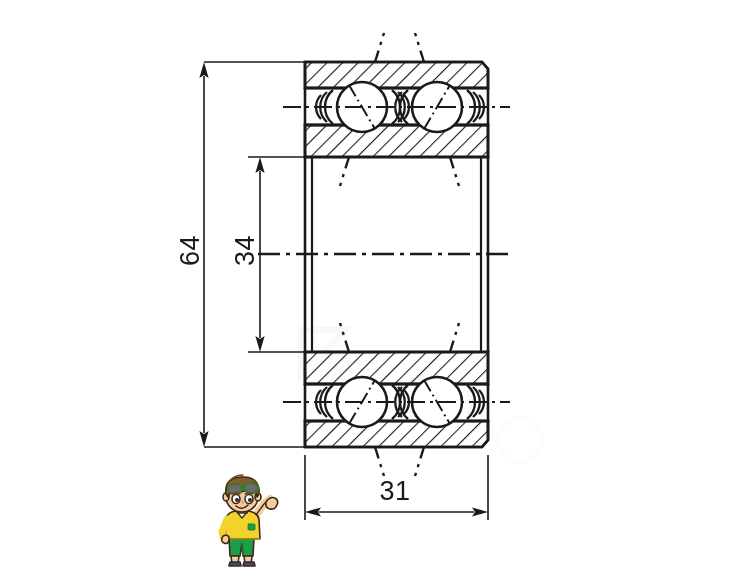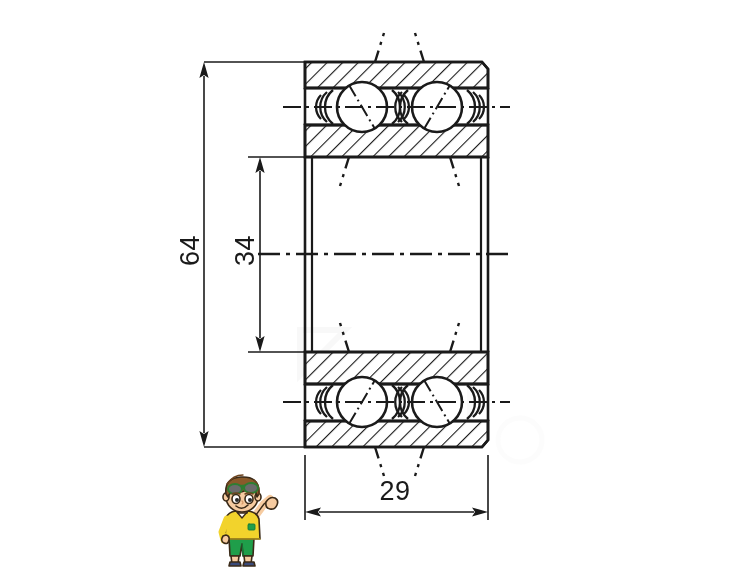--- a/index.html
+++ b/index.html
@@ -242,21 +242,21 @@
       <line x1="319" y1="512" x2="474" y2="512" stroke="#1a1a1a" stroke-width="1.6"></line>
       <path d="M305,512 L321,516.6 L318,512 L321,507.4 Z" fill="#1a1a1a"></path>
       <path d="M488,512 L472,516.6 L475,512 L472,507.4 Z" fill="#1a1a1a"></path>
     </g>
   </svg>
 
   <div class="dim-text rot90" id="dim-od-label">64</div>
 
   <div class="dim-text rot90" id="dim-bore-label">34</div>
 
-  <div class="dim-text" id="dim-width-label">29</div>
+  <div class="dim-text" id="dim-width-label">31</div>
 
   <svg id="mascot" viewBox="0 0 92 95">
     <g stroke="#3a2a18" stroke-width="1.6" stroke-linejoin="round" stroke-linecap="round">
 
       <path d="M57,47 L68,32 L74,27" fill="none" stroke="#f6cba0" stroke-width="8"></path>
       <path d="M57,47 L68,32 L74,27" fill="none" stroke="#3a2a18" stroke-width="1.4"></path>
       <path d="M70,30 q4,-6 9,-4 q4,2 2,7 q-2,5 -7,4 q-5,-1 -4,-7 Z" fill="#f6cba0"></path>
 
       <path d="M33,66 L58,66 L57,84 L47,84 L46,72 L44,84 L34,84 Z" fill="#1f9e4a"></path>
       <path d="M46,72 L47,84" fill="none" stroke="#14793a" stroke-width="1.2"></path>

